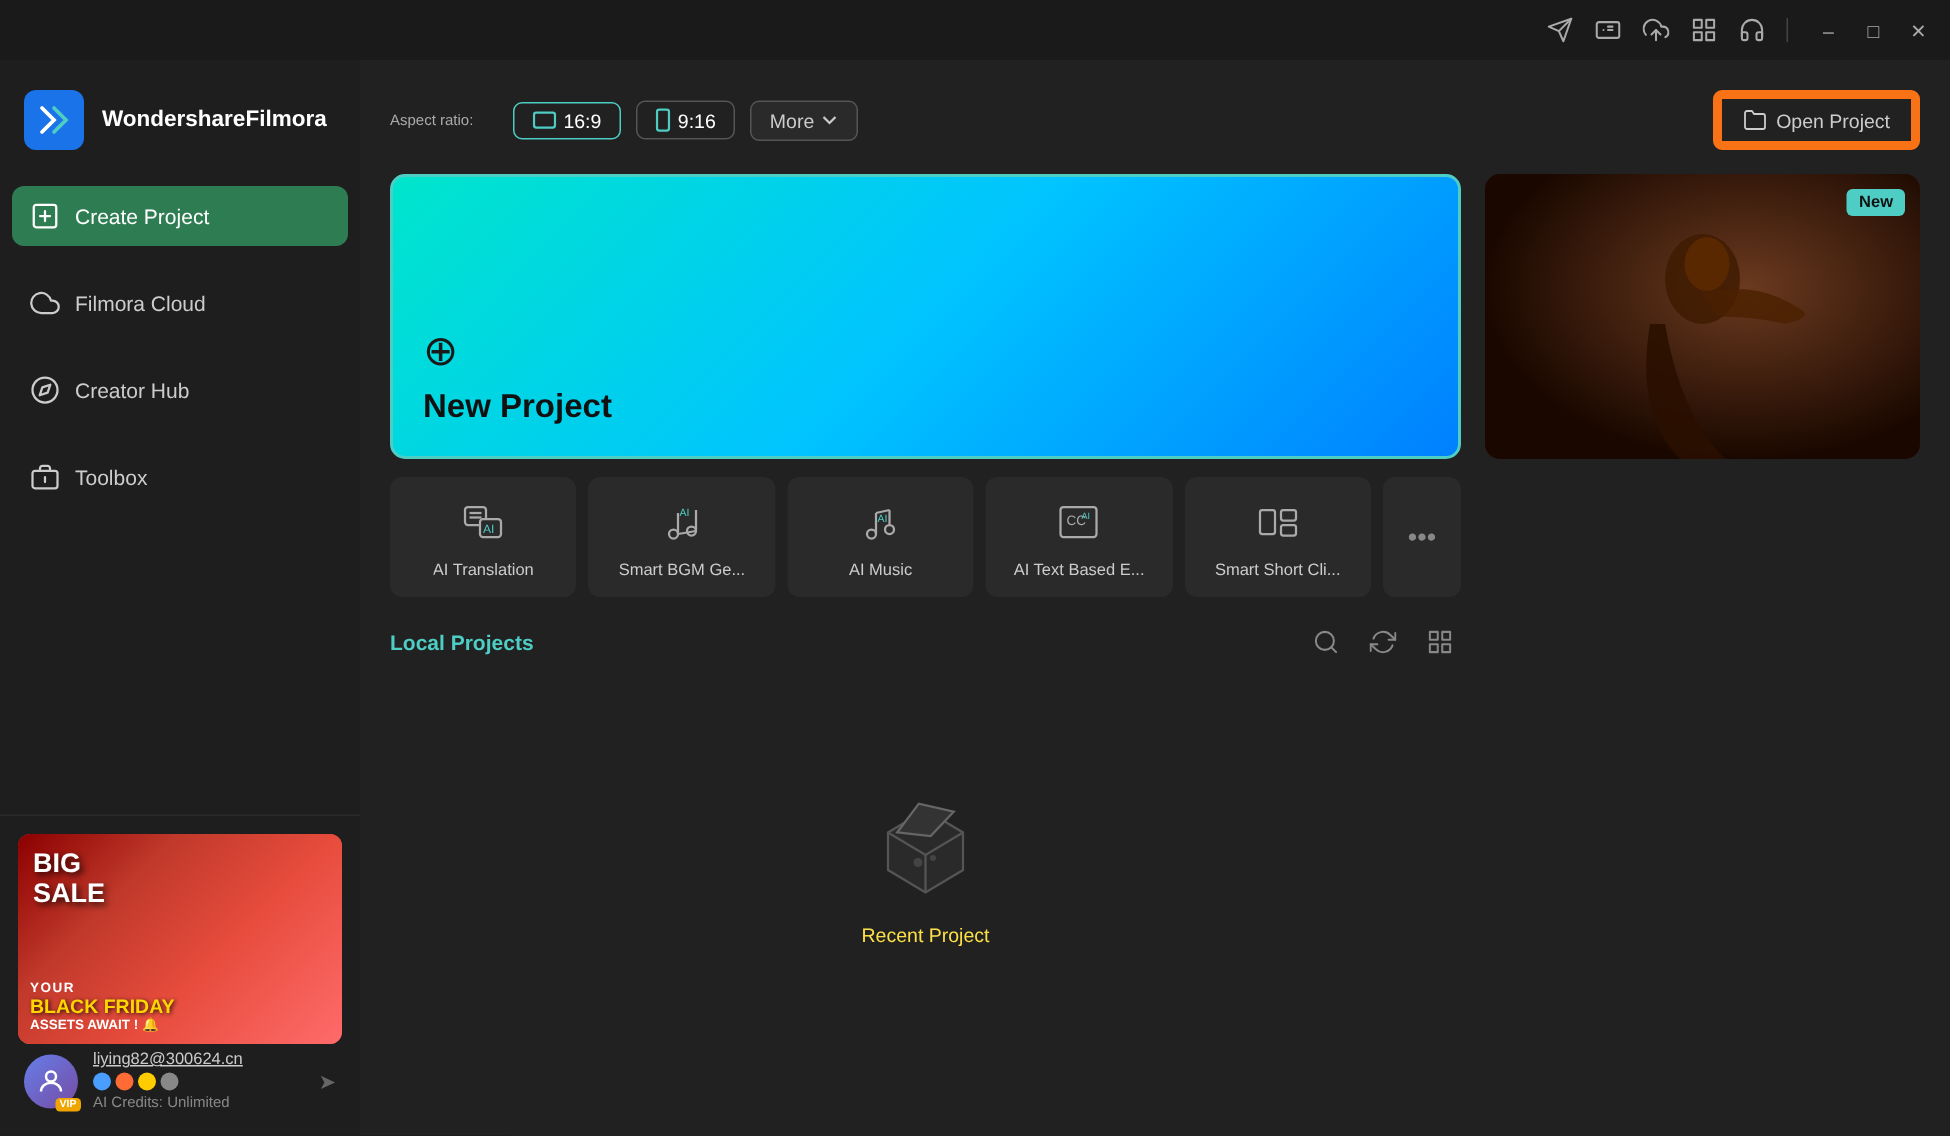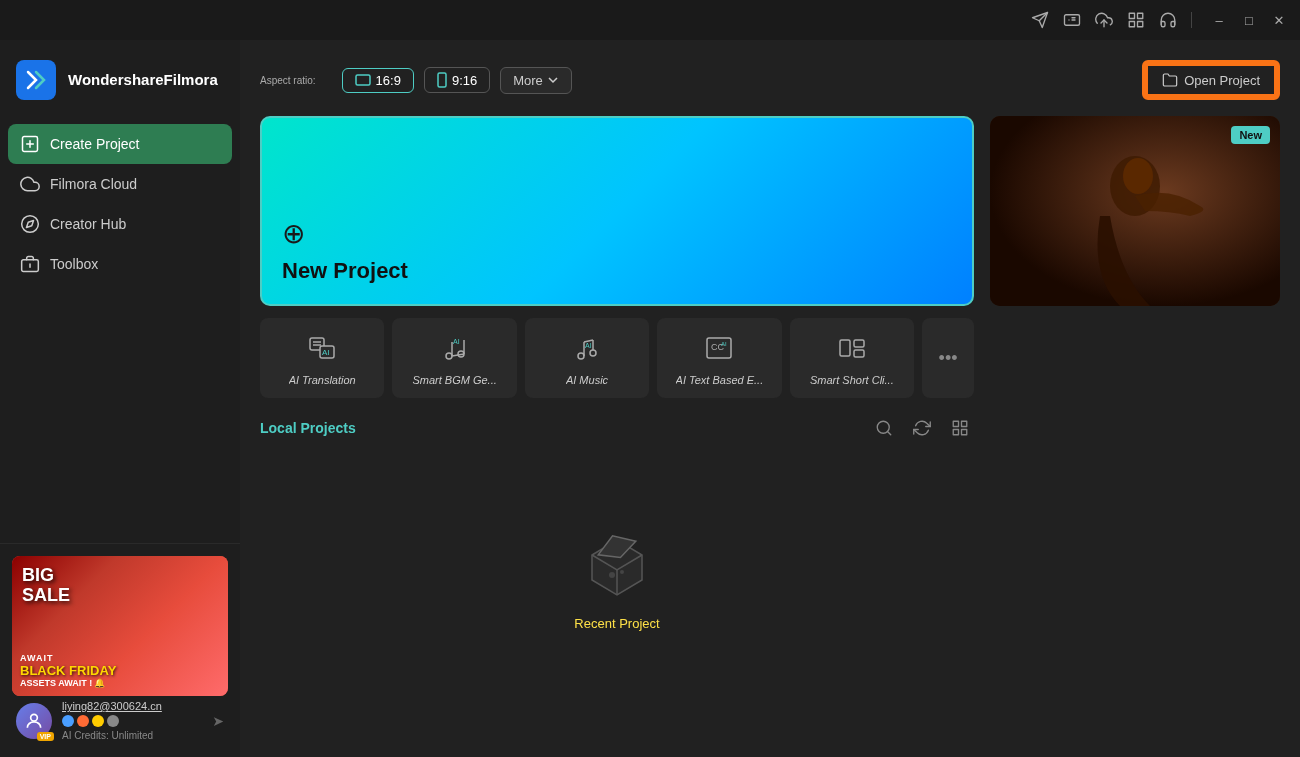--- a/index.html
+++ b/index.html
@@ -99,21 +99,21 @@
       font-size: 15px;
       font-weight: 600;
       color: #fff;
       line-height: 1.2;
     }
     .sidebar-nav {
       flex: 1;
       padding: 4px 8px;
       display: flex;
       flex-direction: column;
-      gap: 0;
+      gap: 18px;
     }
     .nav-item {
       display: flex;
       align-items: center;
       gap: 10px;
       padding: 10px 12px;
       border-radius: 8px;
       cursor: pointer;
       font-size: 14px;
       color: #ccc;
@@ -344,21 +344,20 @@
       color: #aaa;
     }
     .tool-label {
       font-size: 11px;
       color: #ccc;
       text-align: center;
       white-space: nowrap;
       overflow: hidden;
       text-overflow: ellipsis;
       max-width: 100%;
-      font-style: italic;
     }
     .tool-more {
       background: #2a2a2a;
       border-radius: 8px;
       padding: 12px 8px;
       display: flex;
       align-items: center;
       justify-content: center;
       cursor: pointer;
       width: 52px;
@@ -574,21 +573,21 @@
       </div>
     </div>
 
     <div class="sidebar-bottom">
       <div class="sidebar-promo">
         <div class="sidebar-promo-img">
           <div style="position:absolute;top:0;left:0;right:0;bottom:0;background:linear-gradient(135deg,#8b0000 0%,#c0392b 30%,#e74c3c 60%,#ff6b6b 100%);">
             <div style="position:absolute;top:10px;left:10px;font-size:18px;font-weight:900;color:#fff;text-shadow:2px 2px 4px rgba(0,0,0,0.8);line-height:1.1;">BIG<br>SALE</div>
           </div>
           <div class="promo-text">
-            <div style="font-size:9px;font-weight:800;color:#fff;letter-spacing:1px;">AWAIT</div>
+            <div style="font-size:9px;font-weight:800;color:#fff;letter-spacing:1px;">YOUR</div>
             <div style="font-size:13px;font-weight:900;color:#ffd700;text-shadow:1px 1px 3px rgba(0,0,0,0.8);">BLACK FRIDAY</div>
             <div style="font-size:9px;font-weight:700;color:#fff;">ASSETS AWAIT ! 🔔</div>
           </div>
         </div>
       </div>
 
       <div class="user-area">
         <div class="avatar">
           <svg width="20" height="20" viewBox="0 0 24 24" fill="none" stroke="#fff" stroke-width="2">
               <circle cx="12" cy="8" r="4"></circle>

